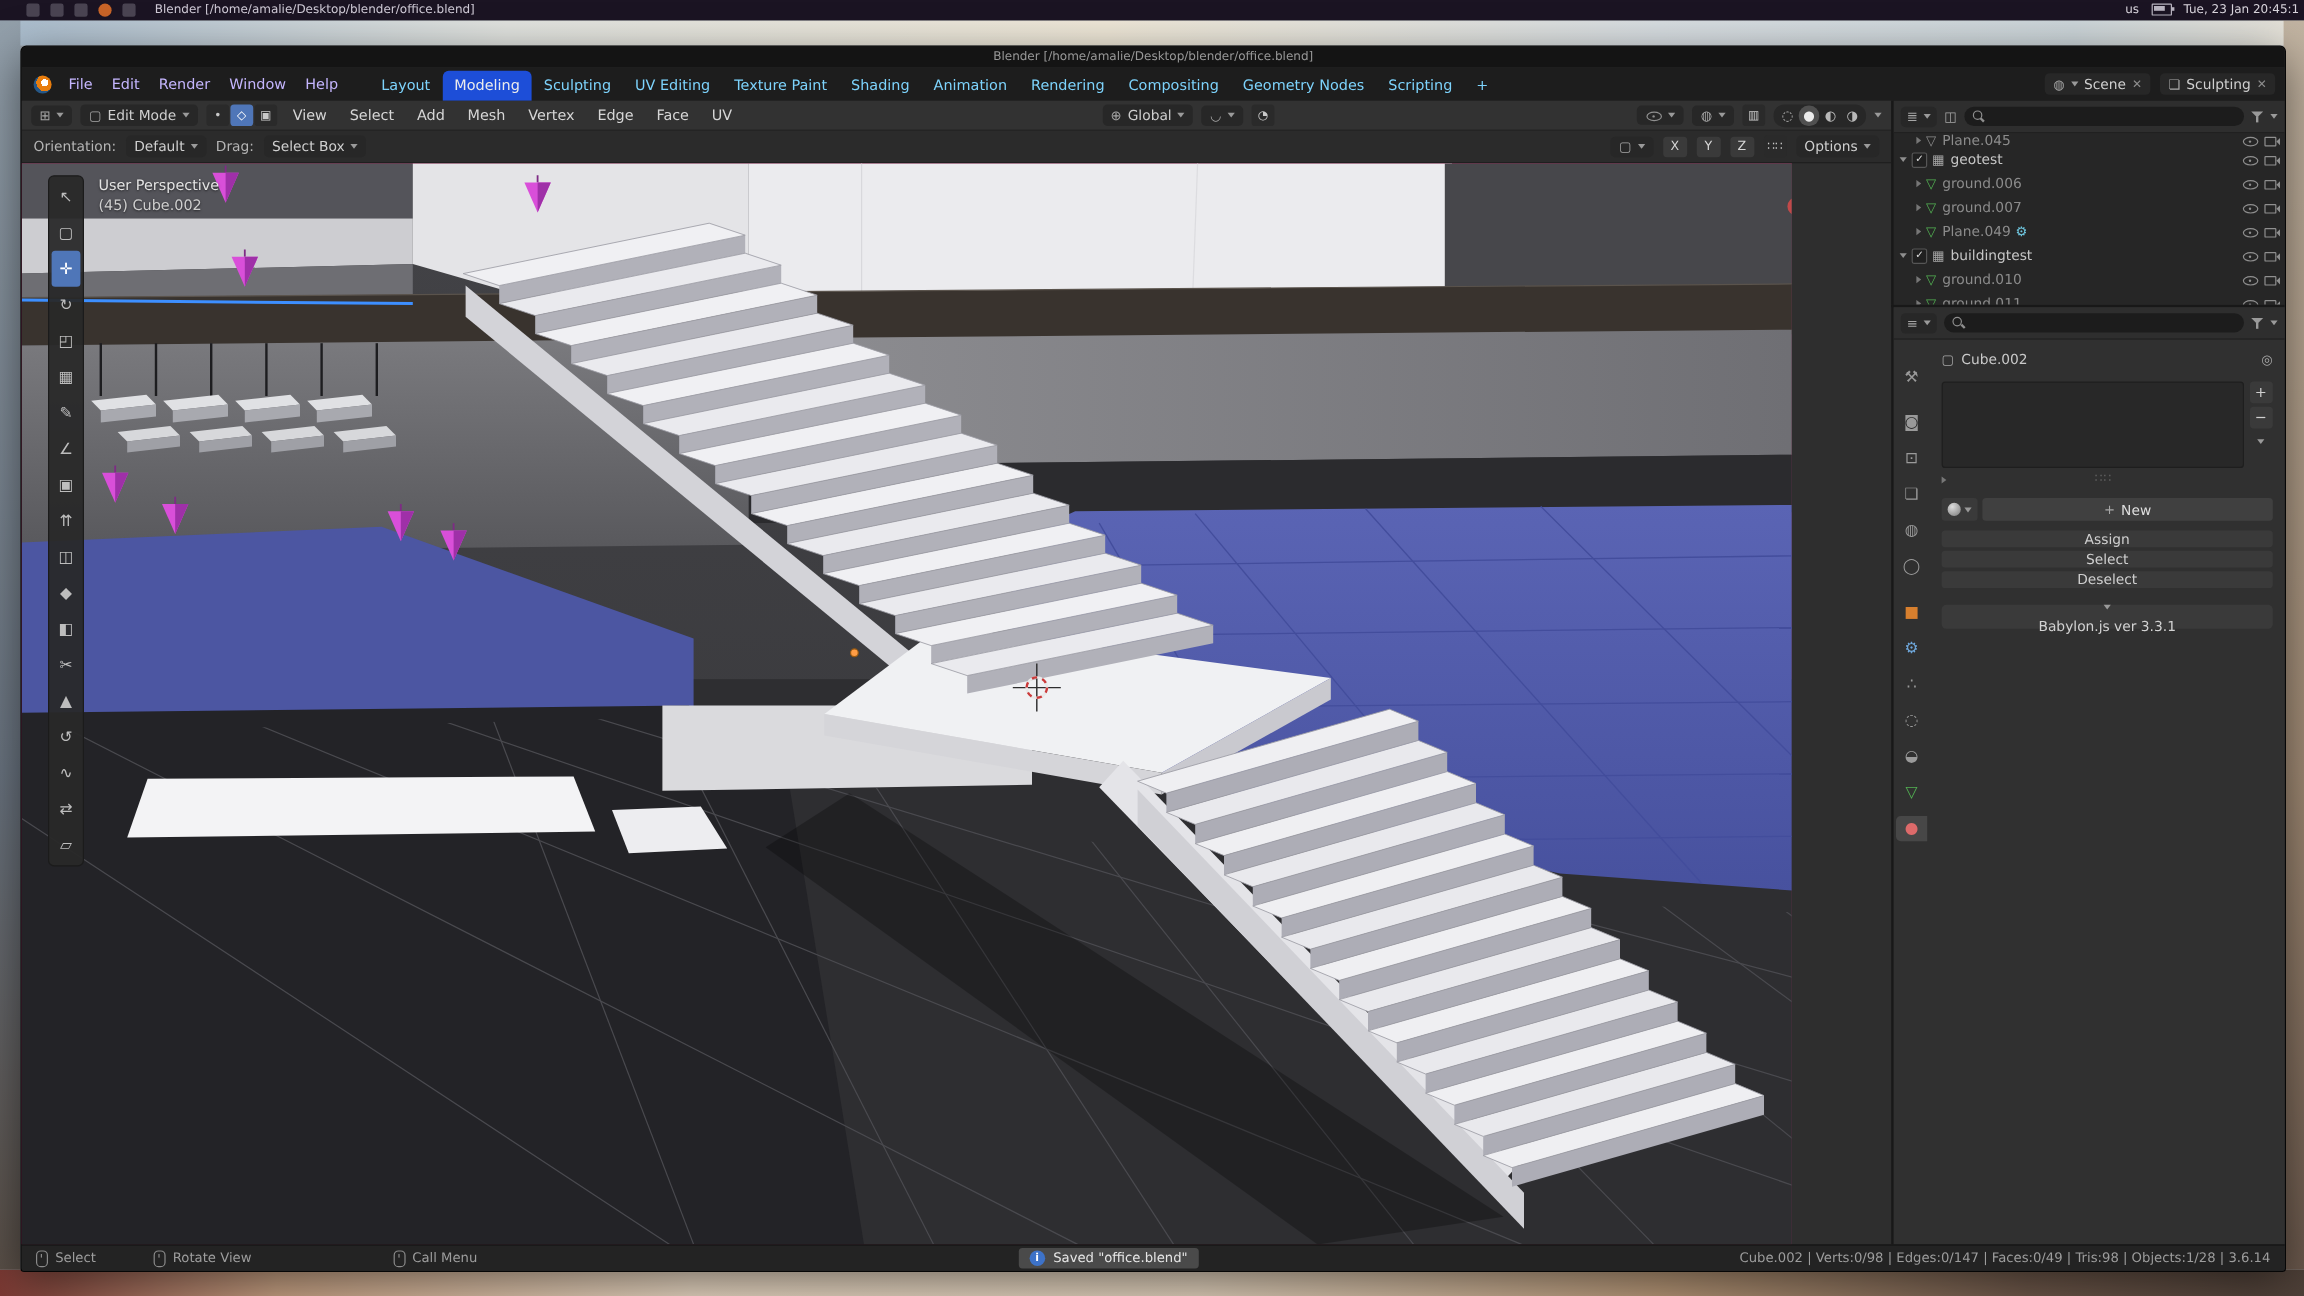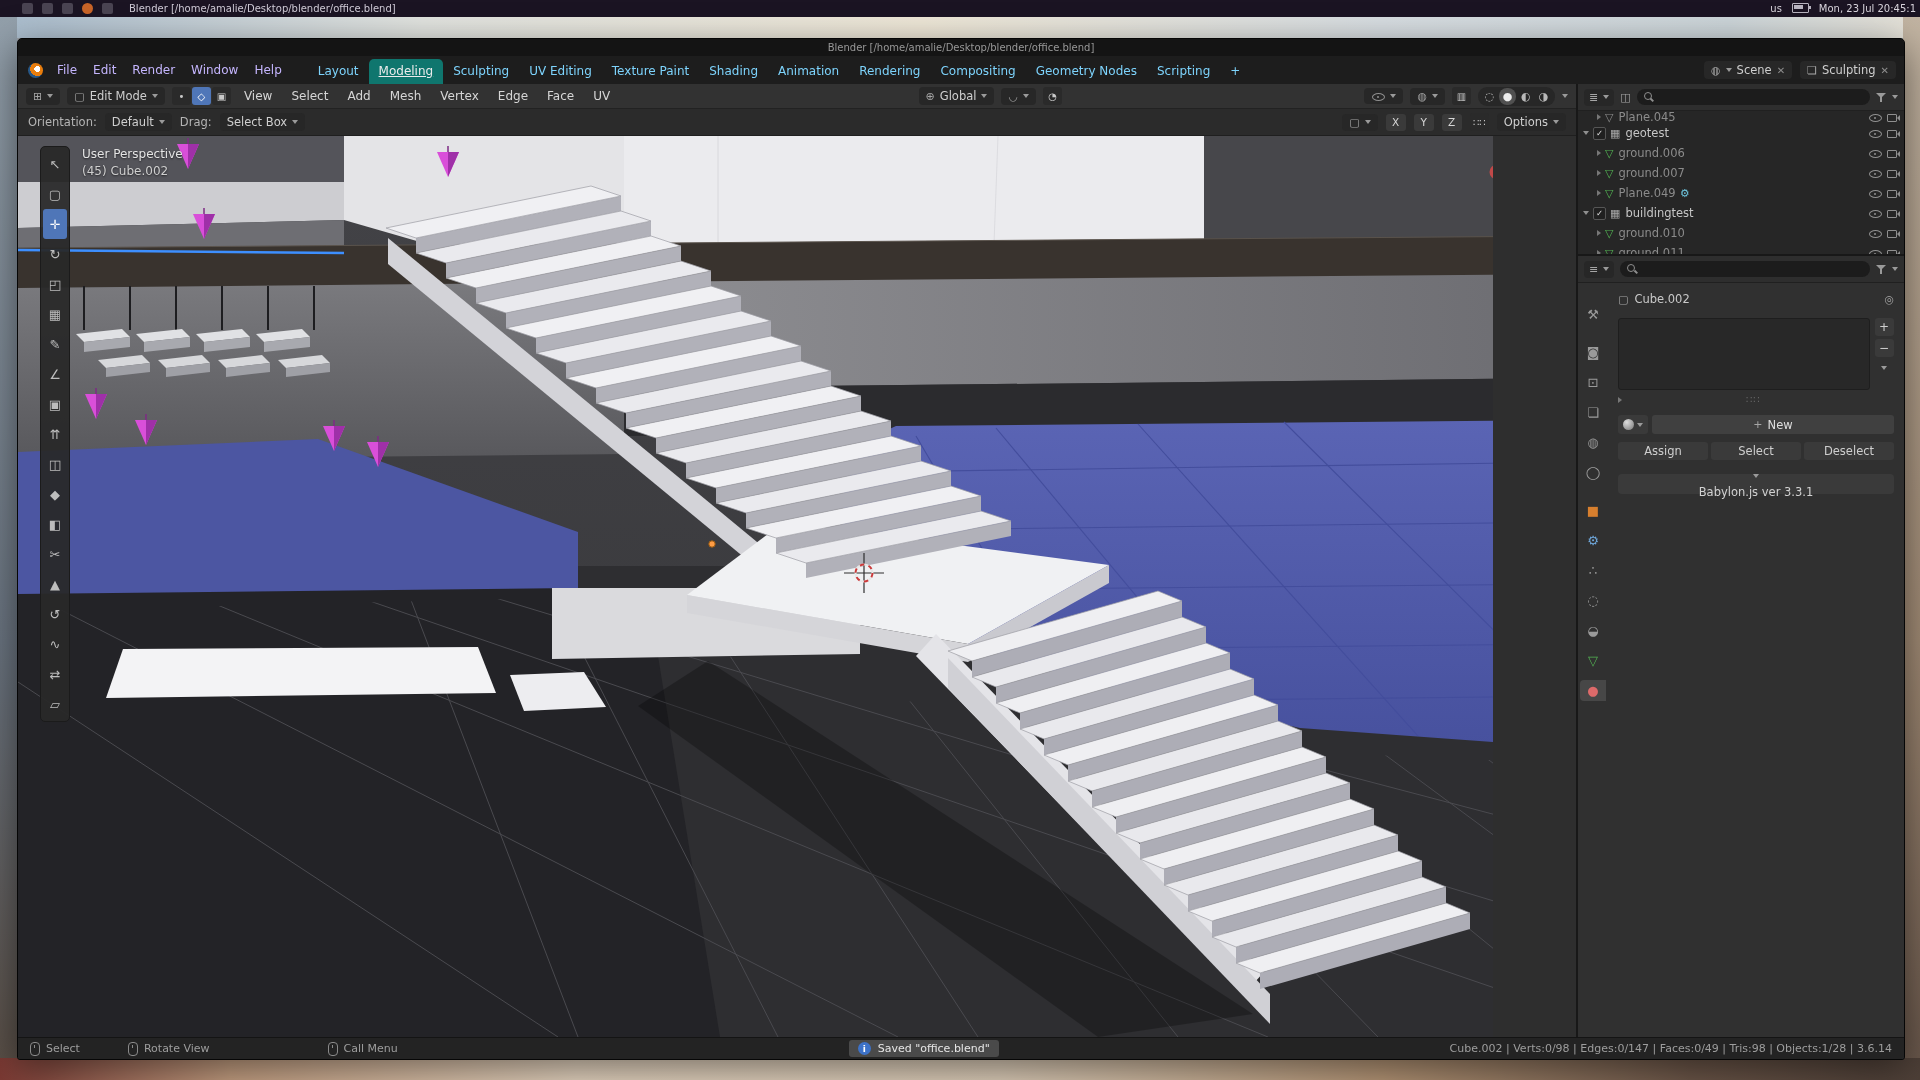--- a/index.html
+++ b/index.html
@@ -30,21 +30,21 @@
   .titlebar{position:absolute;left:0;top:0;width:100%;height:17px;background:#141414;color:#989898;
     font-size:10px;display:flex;align-items:center;justify-content:center;}
   
   .topbar{position:absolute;left:0;top:17px;width:100%;height:28px;background:#1d1d1d;display:flex;
     align-items:center;padding:0 8px;box-sizing:border-box;font-size:12px;color:#d4d4d4;}
   .blogo{width:15px;height:15px;border-radius:50%;margin:0 6px 0 2px;
     background:radial-gradient(circle at 62% 40%, #fff 0 3px, #e87d0d 3px 7px, #265787 7px);}
   .menu-item{padding:3px 8px;border-radius:3px;color:#c4b5fd;}
   .tabs{display:flex;margin-left:18px;align-items:flex-end;height:100%;}
   .ws-tab{padding:5px 10px 6px;color:#7dd3fc;font-size:12px;}
-  .ws-tab.active{background:#0f766e;color:#ececec;border-radius:5px 5px 0 0;text-decoration:underline;}
+  .ws-tab.active{background:#1d4ed8;color:#ececec;border-radius:5px 5px 0 0;}
   .tb-right{margin-left:auto;display:flex;gap:8px;align-items:center;}
   .wdg{display:flex;align-items:center;gap:5px;background:#272727;border-radius:4px;
     padding:2px 7px;font-size:11.5px;color:#cfcfcf;}
   .glyph{color:#a6a6a6;font-size:11px;}
   .car{width:0;height:0;border-left:3.5px solid transparent;border-right:3.5px solid transparent;
     border-top:4.5px solid #9a9a9a;display:inline-block;}
   .xg{color:#8e8e8e;font-size:10px;}
   
   .vheader{position:absolute;left:0;top:45px;width:1558px;height:25px;background:#323232;
     border-bottom:1px solid #222;display:flex;align-items:center;gap:7px;padding:0 8px;
@@ -130,21 +130,21 @@
   .sq-btn{width:19px;height:18px;background:#3a3a3a;border-radius:3px;display:flex;align-items:center;
     justify-content:center;color:#cfcfcf;font-size:12px;}
   .grip-row{display:flex;align-items:center;margin-top:4px;color:#707070;font-size:10px;}
   .grip{margin:0 auto;letter-spacing:1px;color:#666;}
   .newrow{display:flex;gap:4px;margin-top:10px;}
   .sphere-btn{width:30px;height:19px;background:#3a3a3a;border-radius:3px;display:flex;align-items:center;
     justify-content:center;gap:3px;}
   .sphere{width:11px;height:11px;border-radius:50%;background:radial-gradient(circle at 35% 30%,#ddd,#777);}
   .wide-btn{flex:1;height:19px;background:#404040;border-radius:3px;display:flex;align-items:center;
     justify-content:center;gap:5px;color:#dedede;}
-  .btnrow{display:flex;gap:3px;margin-top:8px;}
+  .btnrow{display:flex;gap:3px;margin-top:8px;flex-direction:column;}
   .b3{flex:1;height:18px;background:#3a3a3a;border-radius:3px;display:flex;align-items:center;
     justify-content:center;color:#cfcfcf;}
   .panelhdr{margin-top:14px;height:20px;background:#3a3a3a;border-radius:4px;display:flex;
     align-items:center;gap:7px;padding:0 8px;color:#d2d2d2;flex-direction:column;}
   
   .statusbar{position:absolute;left:0;top:998px;width:100%;height:22px;background:#232323;
     border-top:1px solid #141414;display:flex;align-items:center;font-size:11px;color:#9d9d9d;
     padding:0 12px;box-sizing:border-box;}
   .hint{display:flex;align-items:center;gap:6px;}
   .mouse{width:8px;height:12px;border:1px solid #8a8a8a;border-radius:4px;position:relative;display:inline-block;}
@@ -167,21 +167,21 @@
     <span class="os-app"></span>
     <span class="os-app"></span>
     <span class="os-app"></span>
     <span class="os-app orange"></span>
     <span class="os-app"></span>
   </div>
   <span class="os-title">Blender [/home/amalie/Desktop/blender/office.blend]</span>
   <div class="os-right">
     <span>us</span>
     <span class="battery"></span>
-    <span>Mon, 23 Jul 20:45:1</span>
+    <span>Tue, 23 Jan 20:45:1</span>
   </div>
 </div>
 
 <div id="win">
   <div class="titlebar">
     <span>Blender [/home/amalie/Desktop/blender/office.blend]</span>
   </div>
 
   <div class="topbar">
     <span class="blogo"></span>

